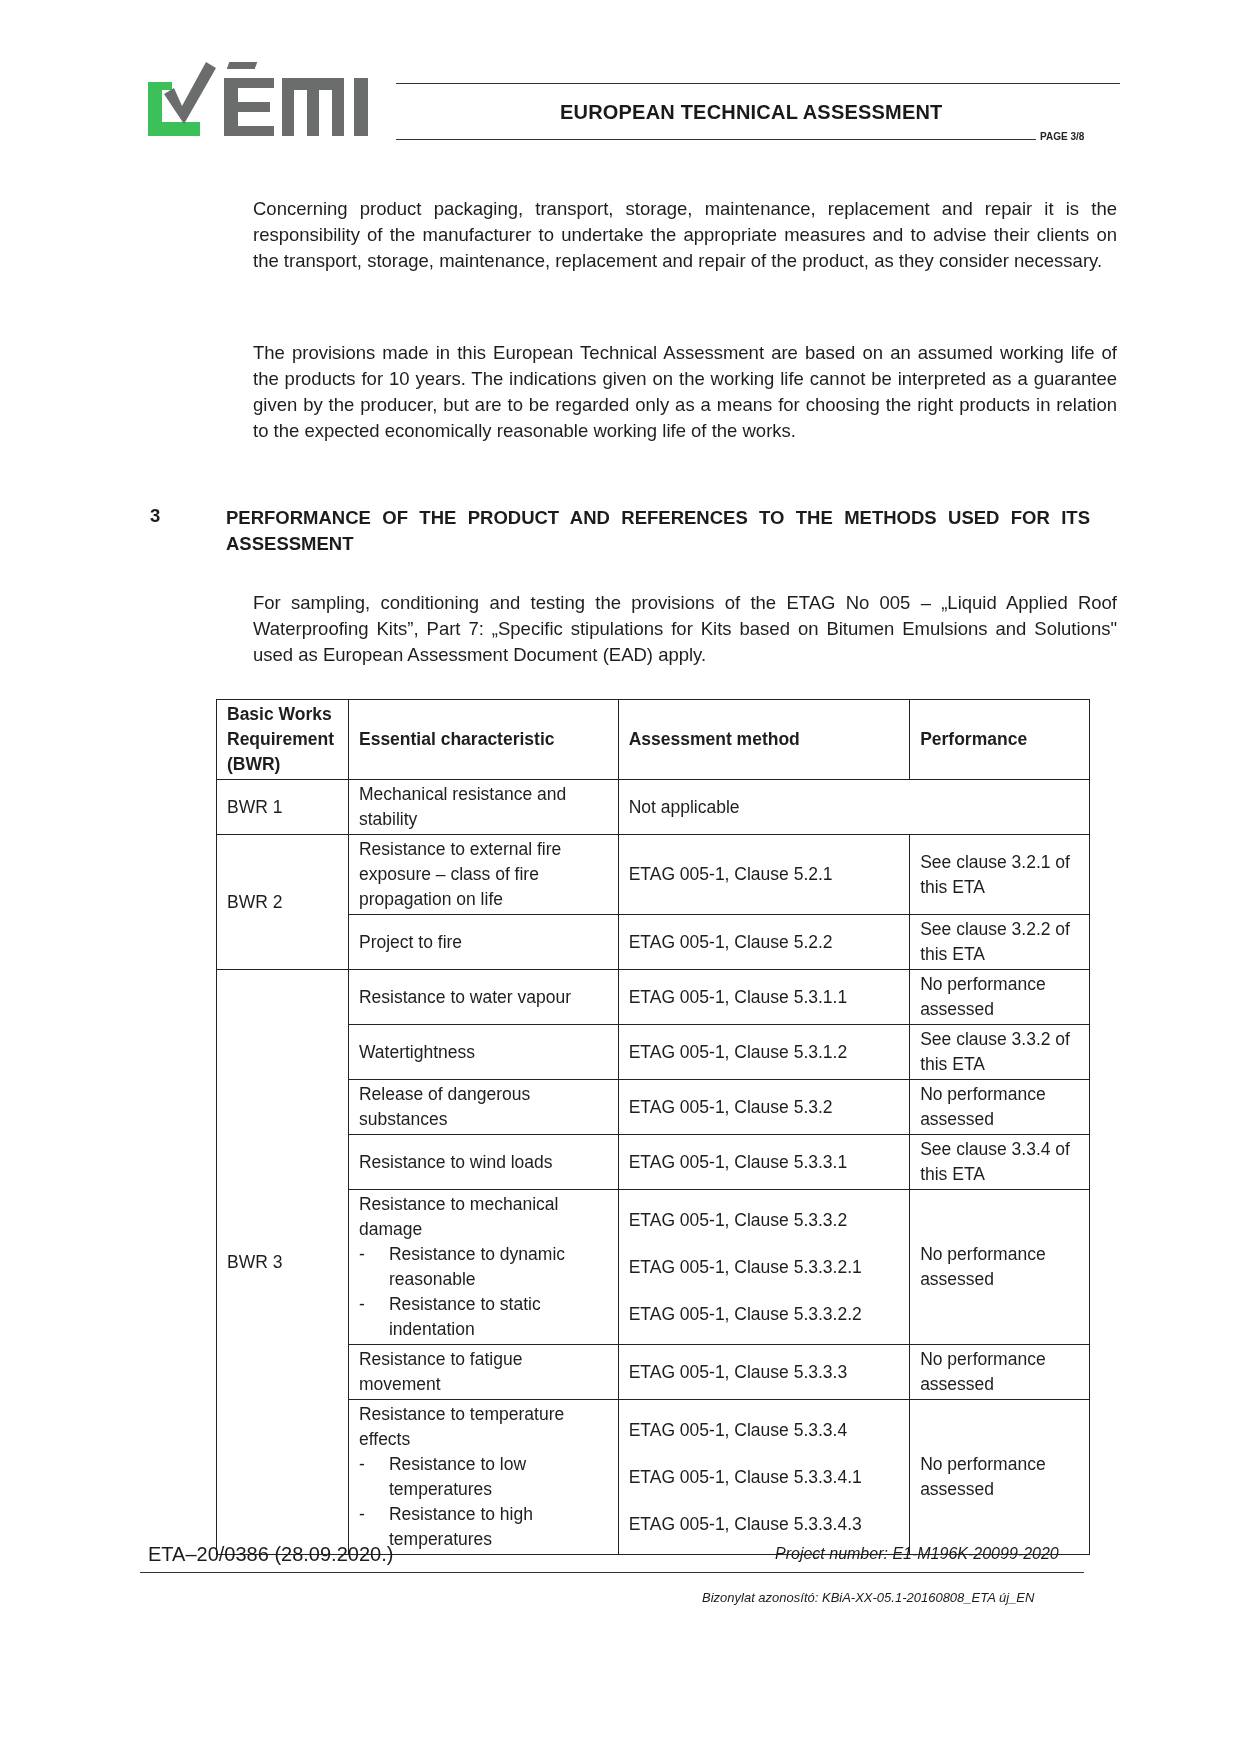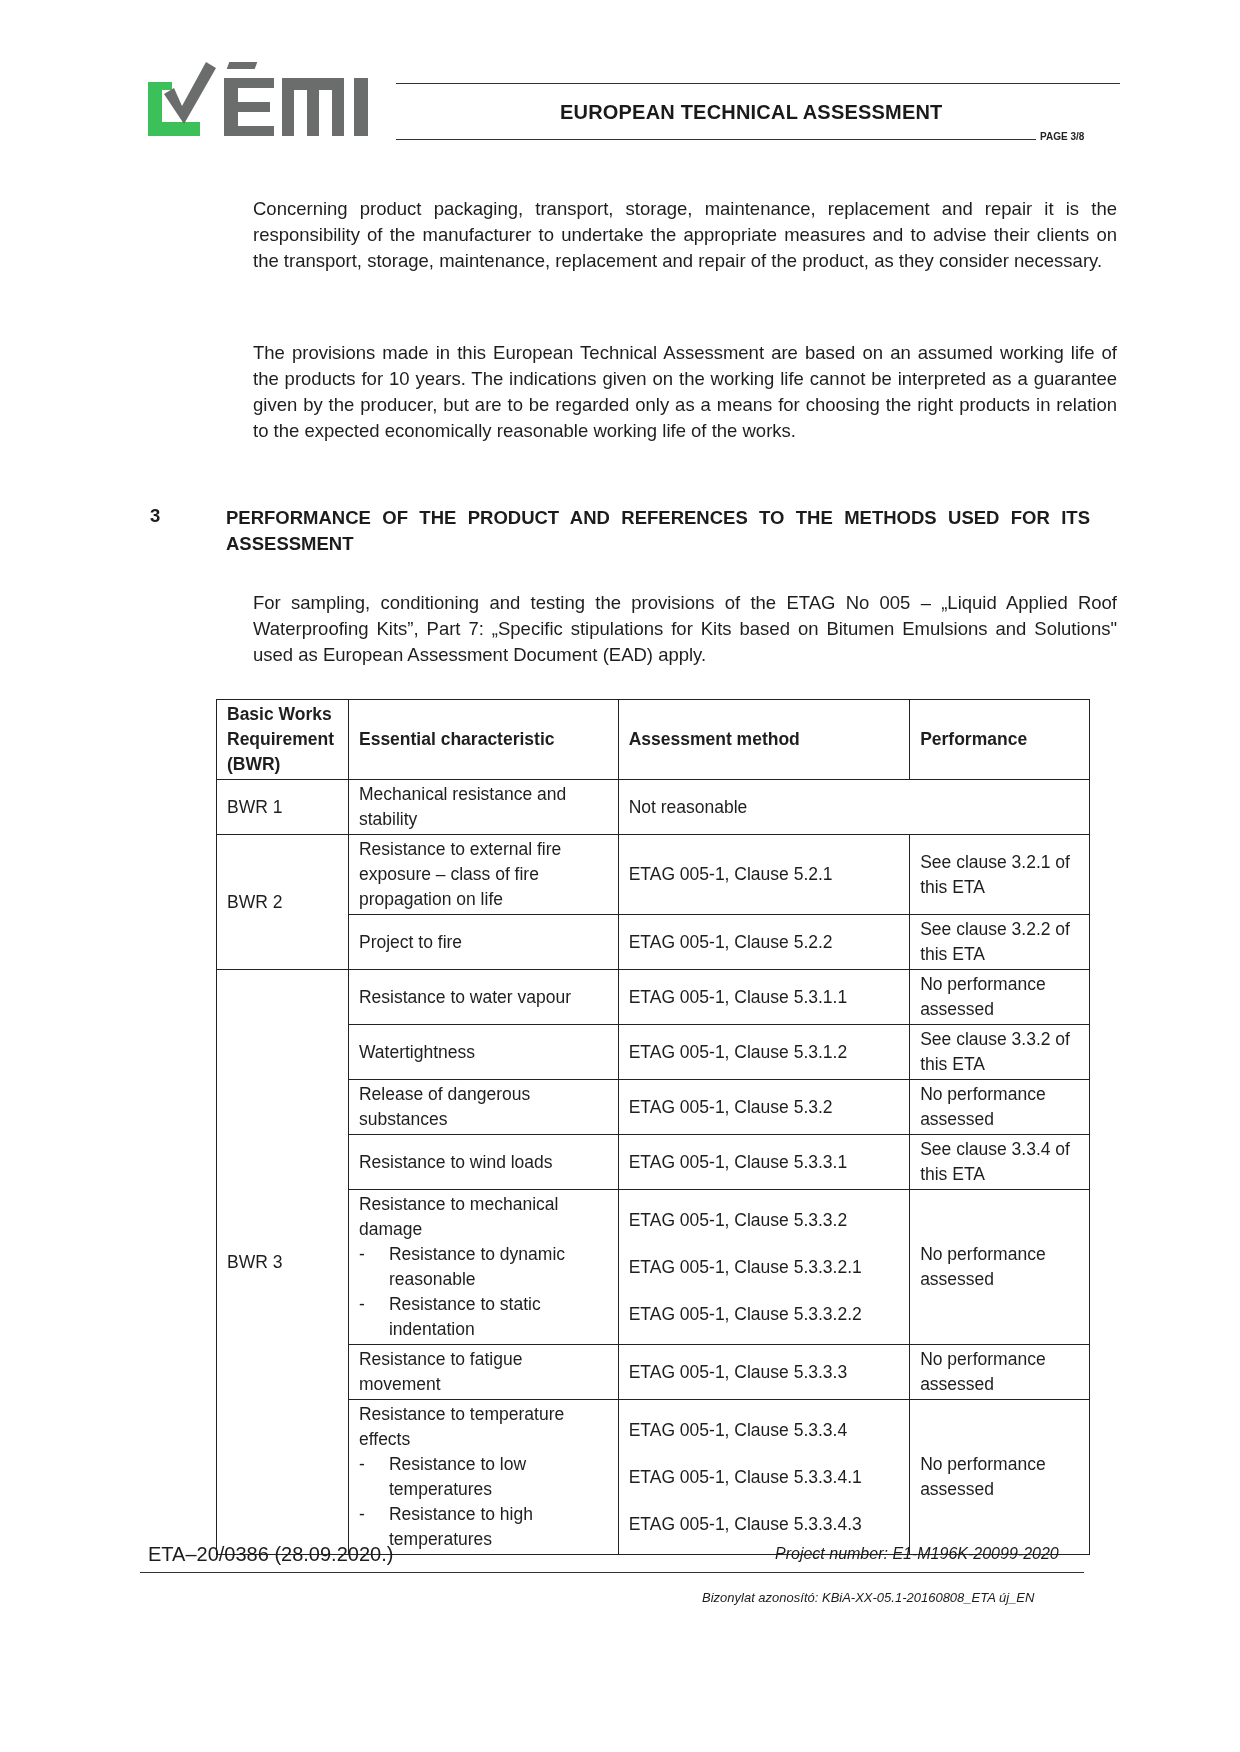--- a/index.html
+++ b/index.html
@@ -73,21 +73,21 @@
       <tr>
     <th>Basic Works Requirement (BWR)</th>
     <th>Essential characteristic</th>
     <th>Assessment method</th>
     <th>Performance</th>
   </tr>
 
   <tr>
     <td>BWR 1</td>
     <td>Mechanical resistance and stability</td>
-    <td colspan="2">Not reasonable</td>
+    <td colspan="2">Not applicable</td>
   </tr>
 
   <tr>
     <td rowspan="2">BWR 2</td>
     <td>Resistance to external fire exposure – class of fire propagation on life</td>
     <td>ETAG 005-1, Clause 5.2.1</td>
     <td>See clause 3.2.1 of this ETA</td>
   </tr>
   <tr>
     <td>Project to fire</td>

